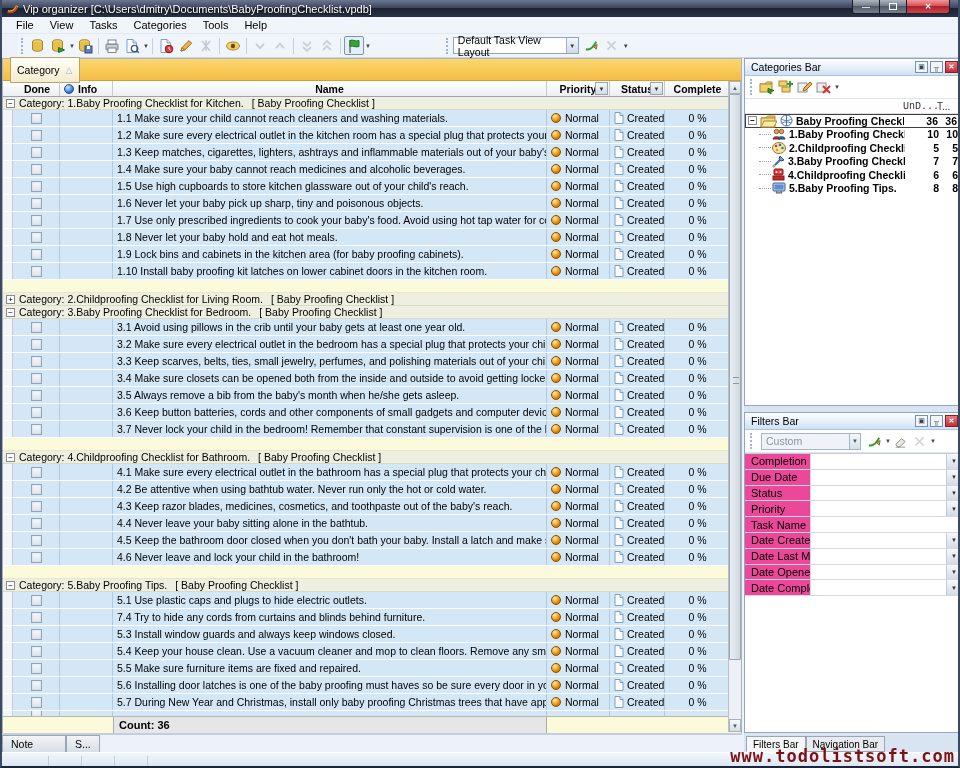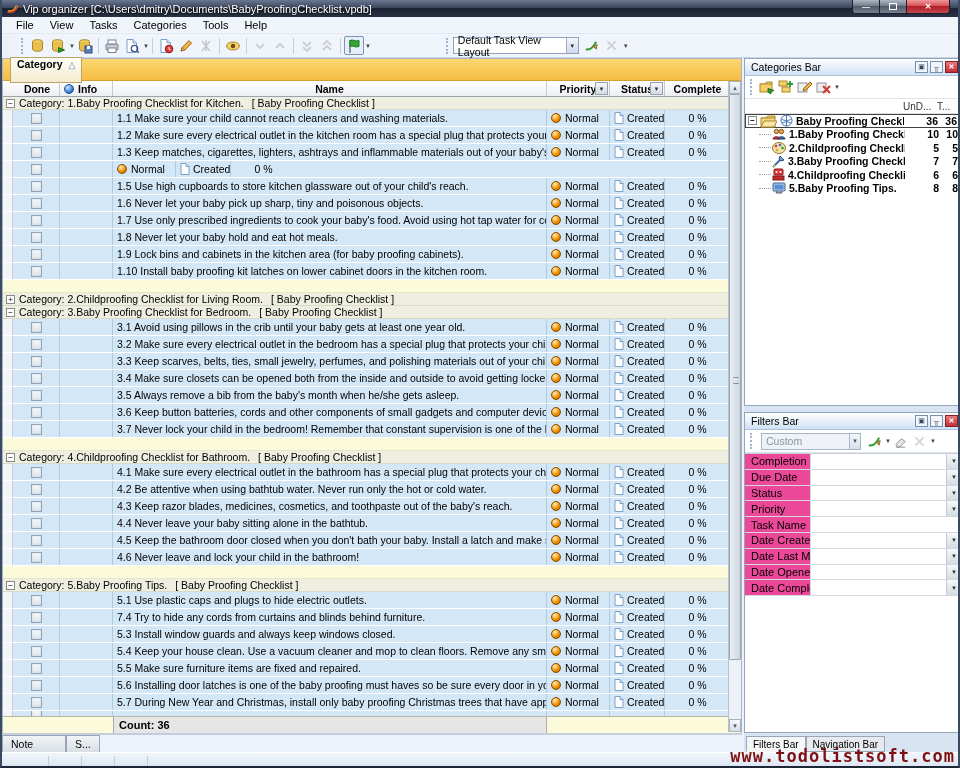--- a/index.html
+++ b/index.html
@@ -34,21 +34,21 @@
   .tbtn.dis { opacity:.45; filter:grayscale(.8); }
   .tbtn.framed { border:1px solid #7a94b8; background:#E6EEF9; }
   .dd-arrow { font-size:6px; color:#444; margin-left:1px; }
   .tsep { width:1px; height:16px; background:#C4D0E2; margin:0 3px; }
   .combo { width:126px; height:17px; background:#fff; border:1px solid #8FA4C0; display:flex; align-items:center; justify-content:space-between; padding-left:4px; font-size:10.5px; }
   .combo .arr { width:13px; height:100%; background:linear-gradient(#f4f7fb,#cfd9e8); border-left:1px solid #9FB0C6; font-size:6px; display:flex; align-items:center; justify-content:center; color:#333; }
 
   
   .grid-wrap { position:absolute; top:58px; left:0; width:740px; height:675px; background:#fff; border:1px solid #A8B4C4; }
   .band { height:22px; background:linear-gradient(#FBD succ); background:linear-gradient(#FCD76E,#F5BC45); border-bottom:1px solid #D19E33; display:flex; align-items:center; padding-left:7px; }
-  .band-btn { height:17px; padding:12px 6px; background:linear-gradient(#FFFEF7,#F4ECCF); border:1px solid #B8A565; display:flex; align-items:flex-end; font-weight:bold; font-size:10.5px; }
+  .band-btn { height:17px; padding:12px 6px; background:linear-gradient(#FFFEF7,#F4ECCF); border:1px solid #B8A565; display:flex; align-items:center; font-weight:normal; font-size:10.5px; }
   .sort-tri { margin-left:6px; color:#9FB4CC; font-size:9px; }
   .ghead { height:16px; display:flex; border-bottom:1px solid #9aa4b0; background:linear-gradient(#ffffff,#eceef1); font-weight:bold; font-size:10.5px; }
   .gh { border-right:1px solid #c6c9ce; display:flex; align-items:center; justify-content:center; position:relative; }
   .gh.done { width:57px;padding-left:12px; } .gh.info { width:53px; justify-content:flex-start; padding-left:4px; }
   .gh.name { width:434px; } .gh.pri { width:63px; } .gh.status { width:55px; } .gh.comp { width:65px; border-right:none; }
   .hfbtn { position:absolute; right:1px; top:1px; width:13px; height:13px; border:1px solid #97a3b2;
            background:linear-gradient(#f6f8fa,#d4dbe3); font-size:6px; color:#333; display:flex; align-items:center; justify-content:center; }
   .info-ic { width:10px; height:10px; border-radius:50%; background:radial-gradient(circle at 35% 30%, #bcd8ff 10%, #3f7fd4 60%, #1c4f9e); margin-right:4px; border:1px solid #1c4f9e; }
   .rows { height:619px; overflow:hidden; background:#fff; }
 
@@ -96,21 +96,21 @@
   .panel.filters { top:354px; height:321px; }
   .ptitle { height:17px; background:linear-gradient(#ffffff,#CFE1F5); border-bottom:1px solid #AEC2DA; display:flex; align-items:center; padding:0 3px 0 6px; font-size:10.5px; }
   .ptitle .sp { flex:1; }
   .pbtn { width:13px; height:12px; margin-left:2px; border:1px solid #7890B0; background:#F2F6FB; display:flex; align-items:center; justify-content:center; font-size:7px; color:#33445C; }
   .pbtn.close { background:linear-gradient(#E87A7E,#C03038); color:#fff; border-color:#8a1f26; font-weight:bold; }
   .ptoolbar { height:23px; display:flex; align-items:center; border-bottom:1px solid #DDE5EE; padding-left:2px; }
   .ptoolbar .tbtn { width:19px; height:18px; }
 
   .tree-head { height:15px; display:flex; border-bottom:1px solid #E0E0E0; font-size:10px; color:#333; align-items:center; }
   .tree-head .lab { flex:1; }
-  .tree-head .c1 { width:34px; text-align:left; } .tree-head .c2 { width:24px; text-align:left; padding-right:3px; }
+  .tree-head .c1 { width:34px; text-align:left;font-family:Liberation Mono, monospace; } .tree-head .c2 { width:24px; text-align:left; padding-right:3px; }
   .tree-row { height:13.5px; display:flex; align-items:center; font-size:10.5px; white-space:nowrap; }
   .tree-row .texp { width:9px; height:9px; margin:0 3px 0 2px; border:1px solid #8a8a8a; background:#fff; font-size:8px; line-height:7px; text-align:center; flex:0 0 auto; }
   .tree-row .ticon { display:flex; margin-right:3px; flex:0 0 auto; }
   .tree-row .tlab { flex:1; overflow:hidden; }
   .tree-row .tc1 { width:34px; text-align:right; } .tree-row .tc2 { width:22px; text-align:right; padding-right:3px; }
   .tree-row.root { font-weight:bold; border:1px solid #404040; background:#fff; }
   .tree-row.child { padding-left:14px; }
   .tree-row.child .guide { width:12px; border-top:1px dotted #A0A0A0; margin-right:1px; }
 
   .fcombo { width:100px; height:17px; margin-left:4px; background:#EFF3F8; border:1px solid #A6B6CA; color:#8a94a2; display:flex; align-items:center; justify-content:space-between; padding-left:4px; font-size:10.5px; }
@@ -364,20 +364,21 @@
               </svg>
             </span>Created</span>
          <span class="cell comp">0 %</span>
        </div>
         <div class="task-row">
          <span class="cell gutter"></span>
          <span class="cell done">
             <span class="checkbox"></span>
           </span>
          <span class="cell info"></span>
+         <span class="cell name">1.4 Make sure your baby cannot reach medicines and alcoholic beverages.</span>
          <span class="cell pri"><span class="pri-ball"></span>Normal</span>
          <span class="cell status"><span class="page-ic">
               <svg width="10" height="12" viewBox="0 0 10 12">
                 <path d="M1 .5h5l3 3v8H1z" fill="#fff" stroke="#7AA0C8"></path>
                 <path d="M6 .5v3h3" fill="#D4E4F4" stroke="#7AA0C8"></path>
               </svg>
             </span>Created</span>
          <span class="cell comp">0 %</span>
        </div>
         <div class="task-row">

